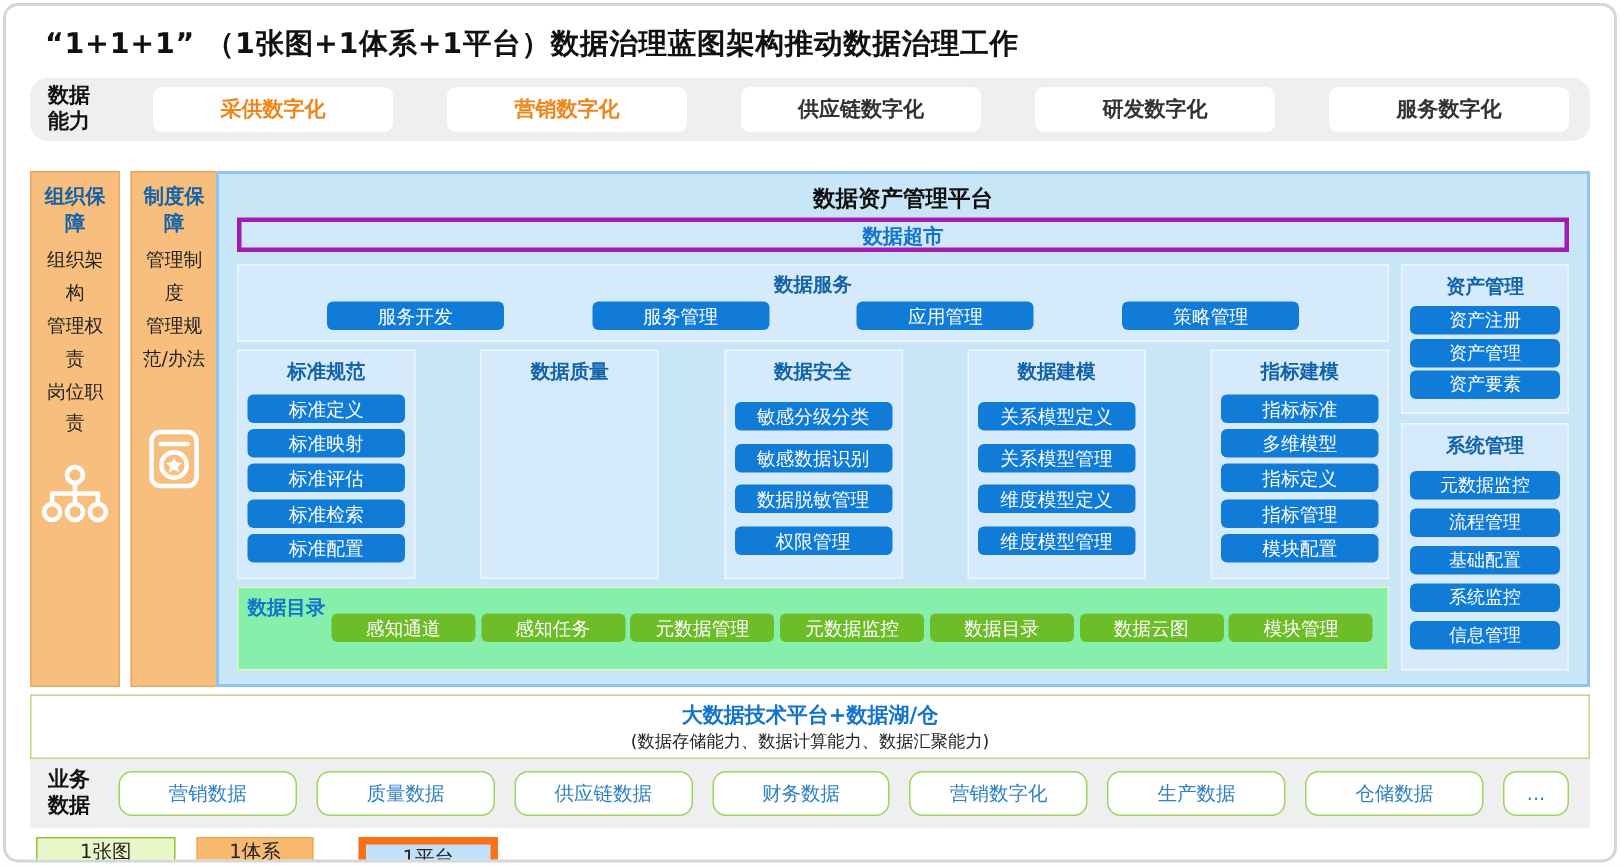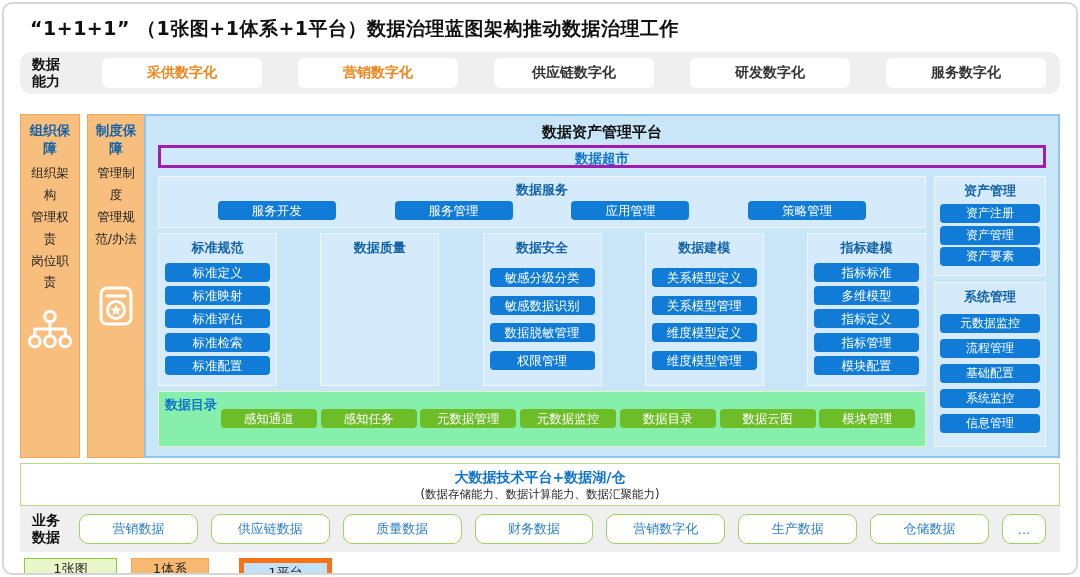--- a/index.html
+++ b/index.html
@@ -225,22 +225,22 @@
   </div>
 
   <div class="bigdata">
     <div class="bd-title">大数据技术平台+数据湖/仓</div>
     <div class="bd-sub">(数据存储能力、数据计算能力、数据汇聚能力)</div>
   </div>
 
   <div class="biz-row">
     <div class="band-label">业务数据</div>
     <div class="biz-pill">营销数据</div>
+    <div class="biz-pill">质量数据</div>
     <div class="biz-pill">供应链数据</div>
-    <div class="biz-pill">质量数据</div>
     <div class="biz-pill">财务数据</div>
     <div class="biz-pill">营销数字化</div>
     <div class="biz-pill">生产数据</div>
     <div class="biz-pill">仓储数据</div>
     <div class="biz-pill small">...</div>
   </div>
 
   <div class="legend-row">
     <div class="lg lg-map">1张图</div>
     <div class="lg lg-sys">1体系</div>

